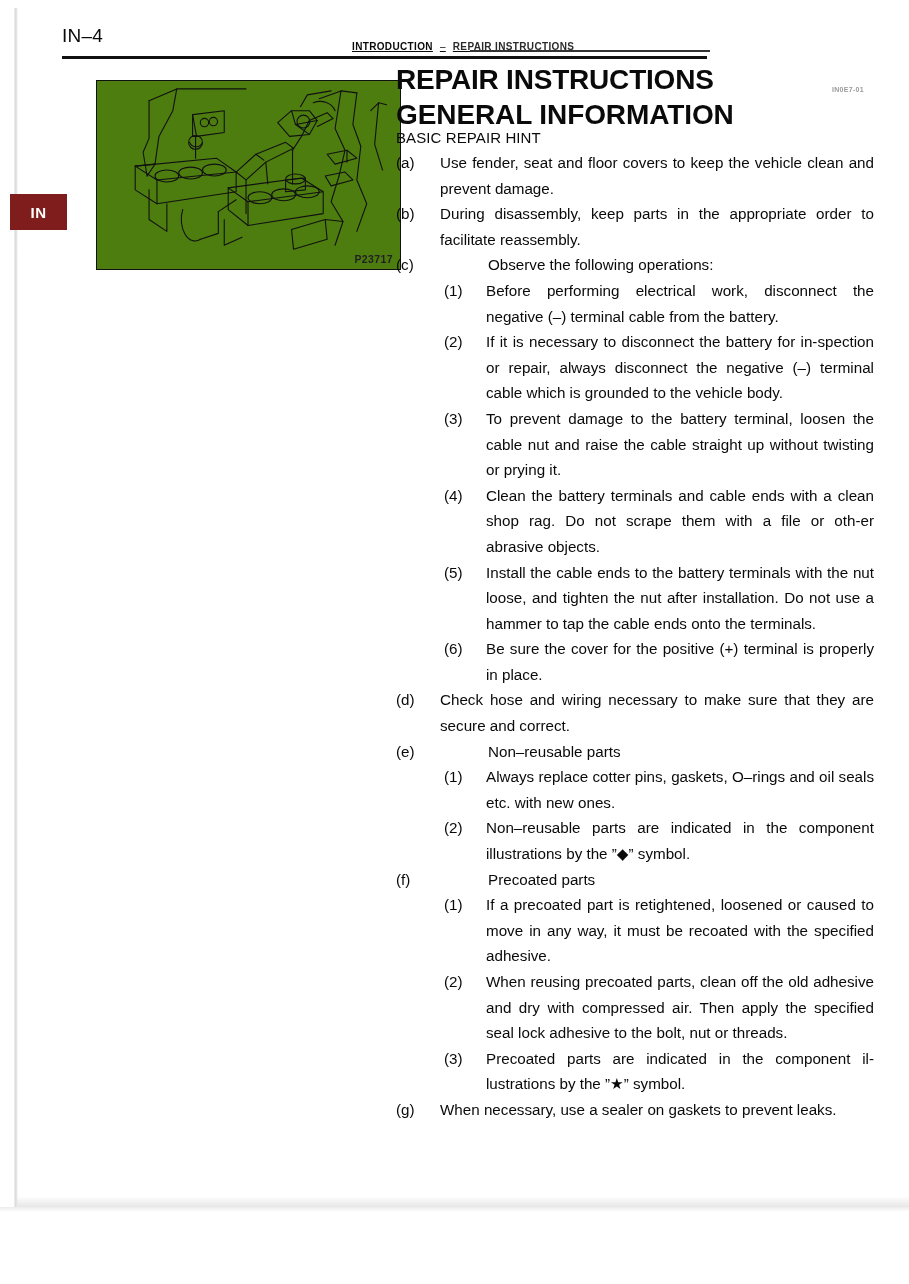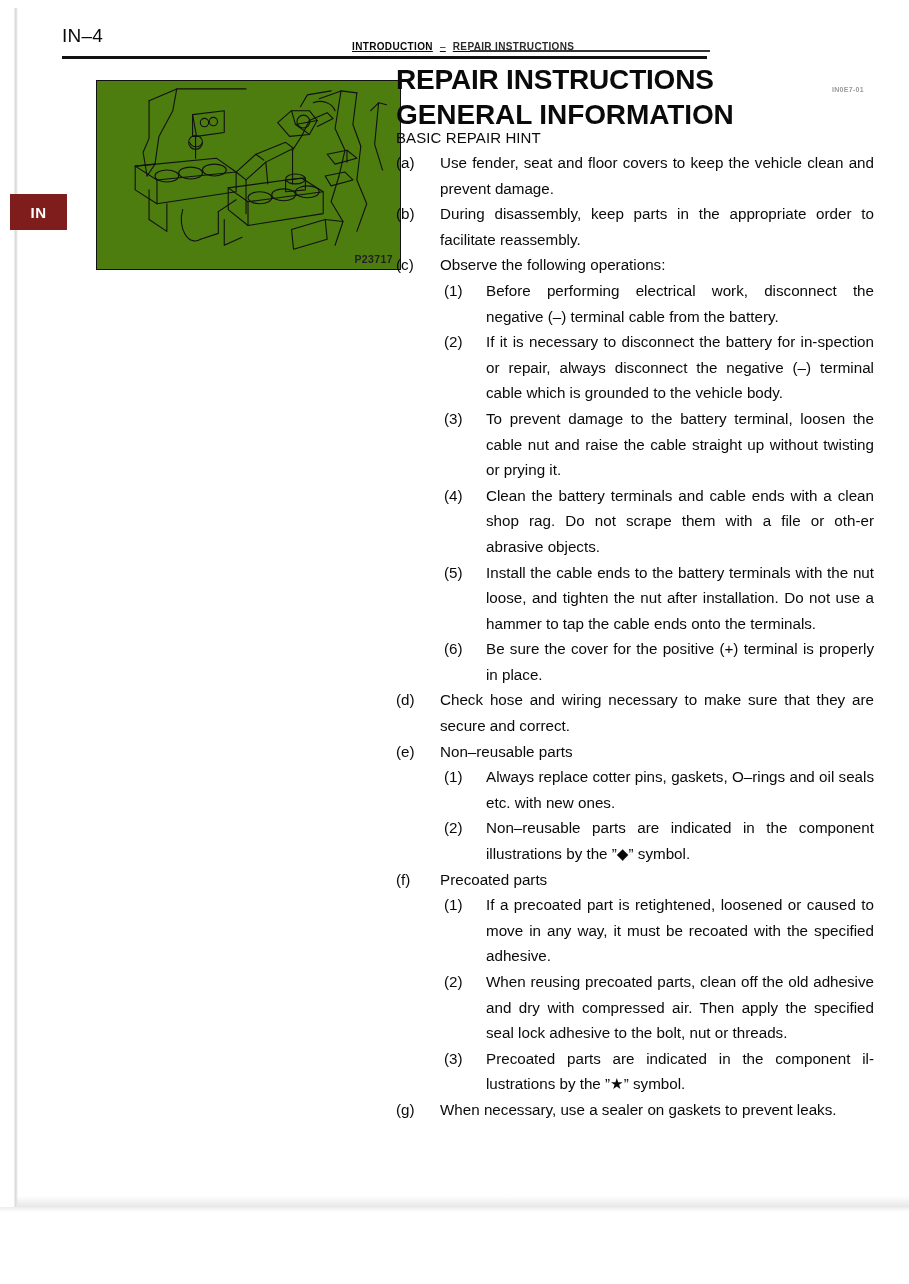--- a/index.html
+++ b/index.html
@@ -98,21 +98,21 @@
     font-size:15.2px;line-height:25.6px;
   }
   .lvl1 > .marker{width:44px;}
   .lvl2{margin-left:48px;}
   .lvl2 > .marker{width:42px;}
   .para{
     flex:1 1 auto;
     text-align:justify;text-justify:inter-word;
     hyphens:none;
   }
-  .para.noj{text-align:left;}
+  .para.noj{text-align:left;margin-left:48px;}
 </style>
 </head>
 <body>
 
 <div class="sheet"></div>
 <div class="sheet-edge-left"></div>
 <div class="sheet-shadow-bottom"></div>
 <div class="sheet-shadow-bottom2"></div>
 
 <div class="page-folio">IN–4</div>

